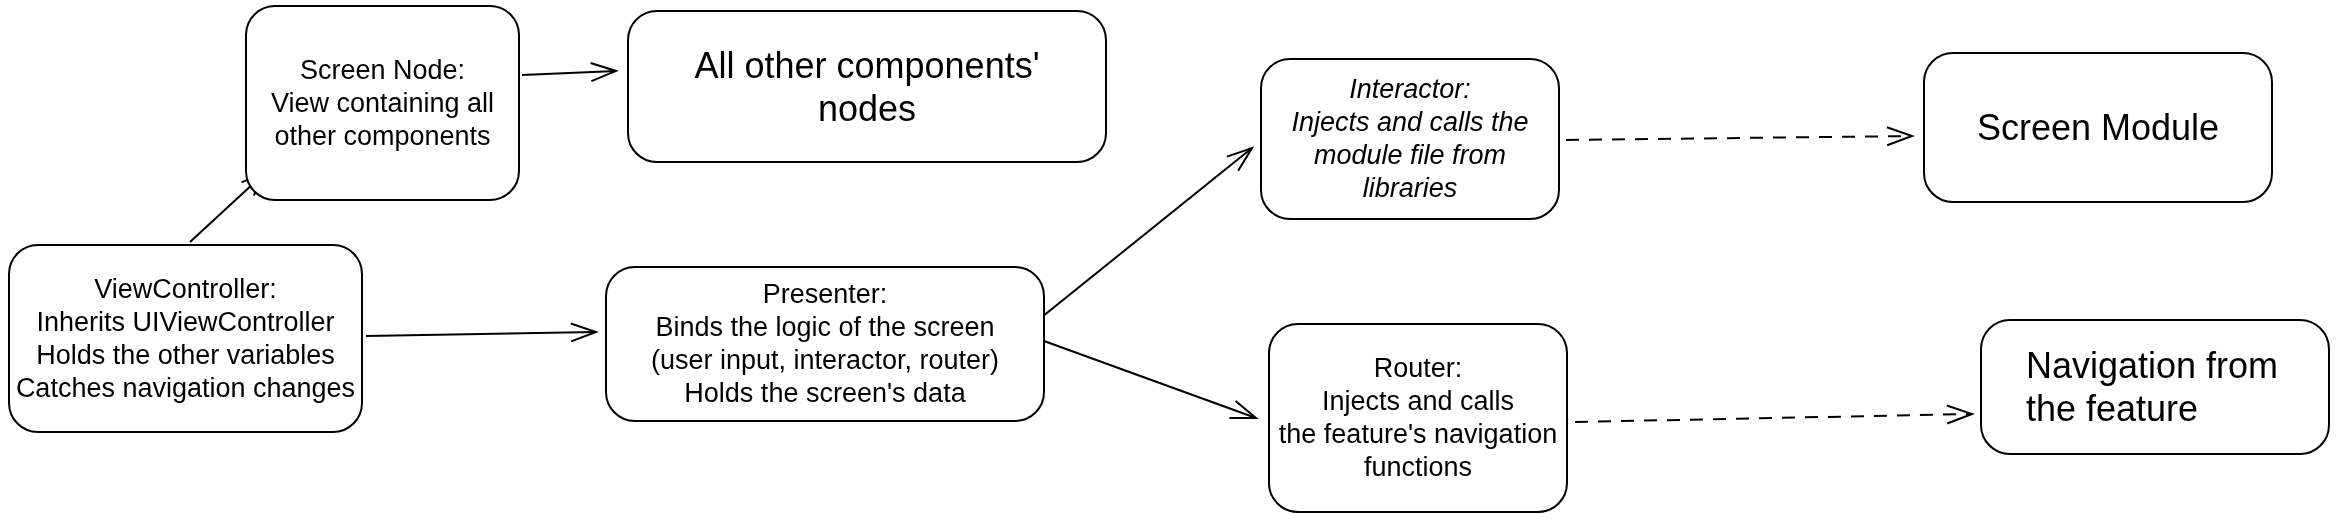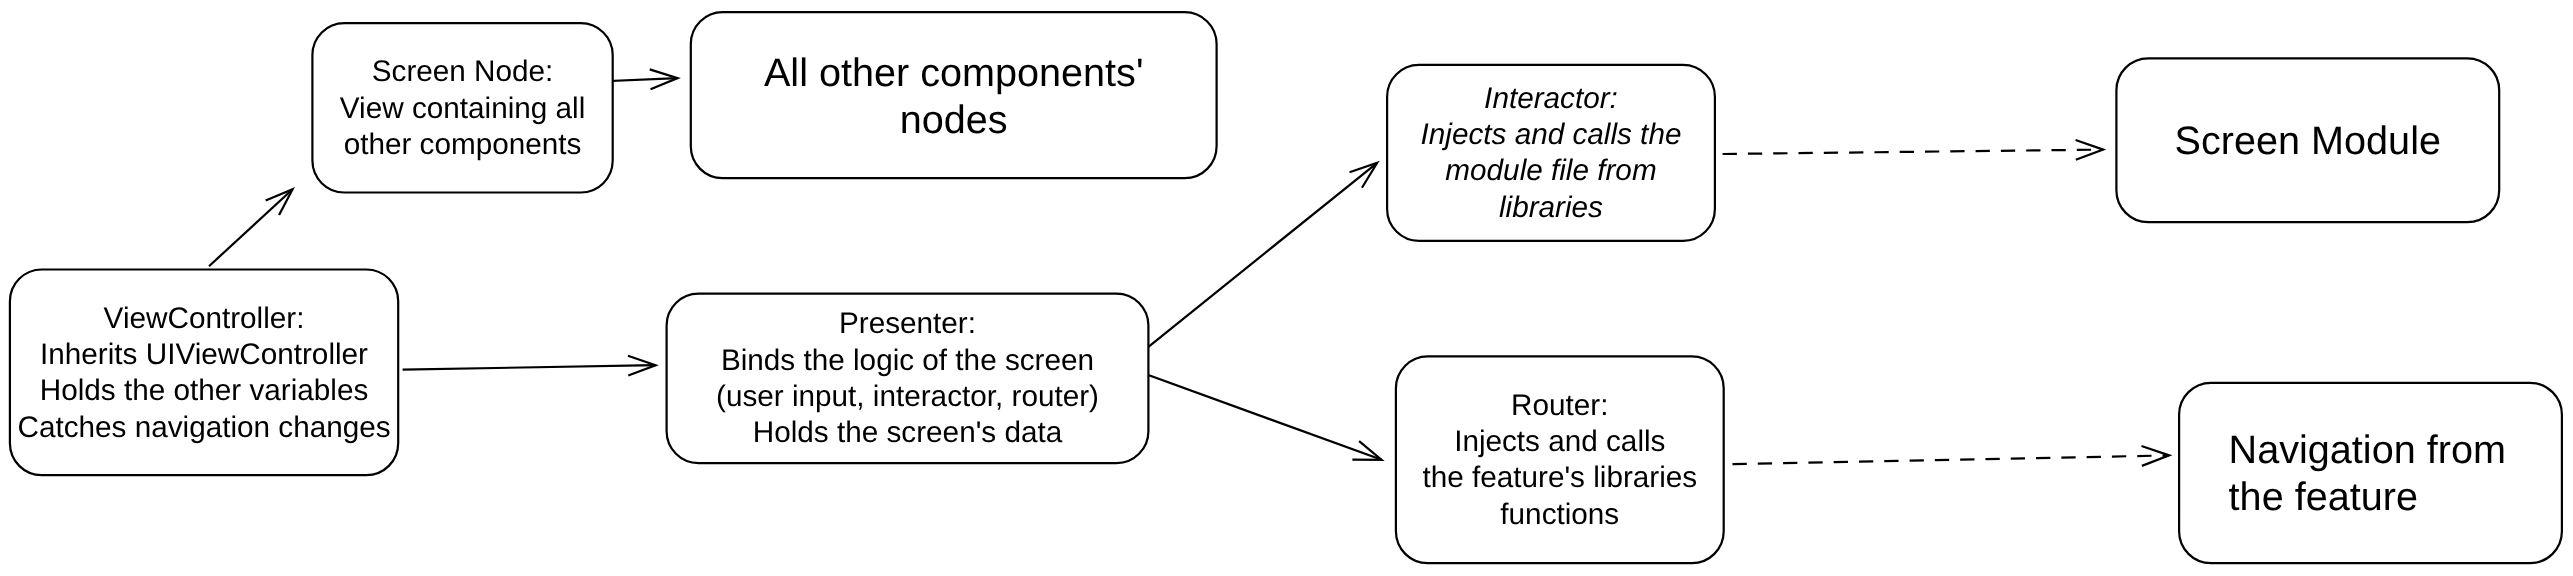--- a/index.html
+++ b/index.html
@@ -80,21 +80,21 @@
     <line x1="1575" y1="422" x2="1972" y2="414" stroke="#000000" stroke-width="2" stroke-dasharray="13 10" marker-end="url(#arrowhead)"></line>
   </svg>
 
   <div class="node small" style="left:8px; top:244px; width:355px; height:189px;">
     <div class="label">ViewController:
 Inherits UIViewController
 Holds the other variables
 Catches navigation changes</div>
   </div>
 
-  <div class="node small" style="left:245px; top:20px; width:275px; height:156px;margin-left:38px;">
+  <div class="node small" style="left:245px; top:5px; width:275px; height:196px;">
     <div class="label">Screen Node:
 View containing all
 other components</div>
   </div>
 
   <div class="node large" style="left:627px; top:10px; width:480px; height:153px;">
     <div class="label">All other components'
 nodes</div>
   </div>
 
@@ -108,26 +108,26 @@
   <div class="node small" style="left:1260px; top:58px; width:300px; height:162px;font-style:italic;">
     <div class="label">Interactor:
 Injects and calls the
 module file from
 libraries</div>
   </div>
 
   <div class="node small" style="left:1268px; top:323px; width:300px; height:190px;">
     <div class="label">Router:
 Injects and calls
-the feature's libraries
+the feature's navigation
 functions</div>
   </div>
 
   <div class="node large" style="left:1923px; top:52px; width:350px; height:151px;">
     <div class="label">Screen Module</div>
   </div>
 
-  <div class="node large align-left" style="left:1980px; top:347px; width:350px; height:166px;">
+  <div class="node large align-left" style="left:1980px; top:319px; width:350px; height:136px;">
     <div class="label">Navigation from
 the feature</div>
   </div>
 
 </div>
 
 </body></html>

